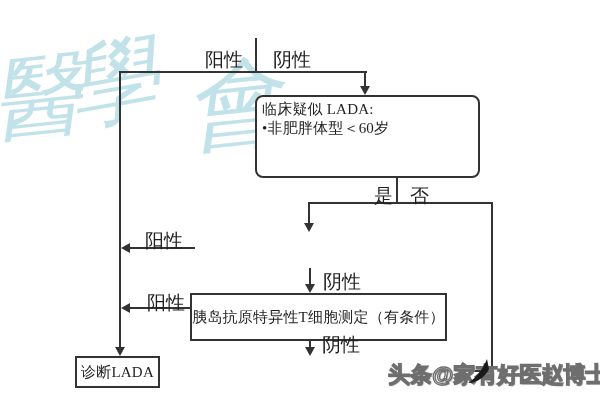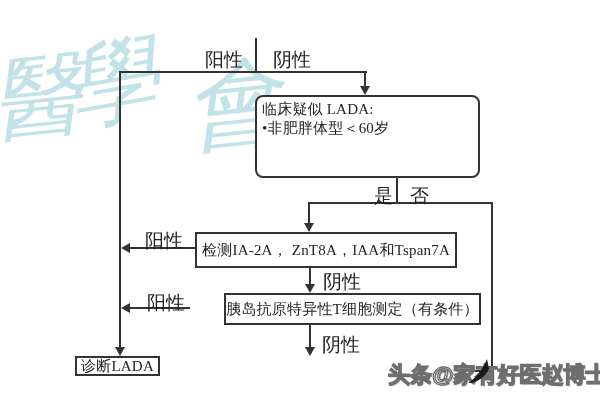--- a/index.html
+++ b/index.html
@@ -69,25 +69,24 @@
   <div class="line" style="left:309px;top:325px;width:2px;height:23px;"></div>
   <div class="ah-down" style="left:305px;top:347px;"></div>
   <div class="ah-down" style="left:115px;top:347px;"></div>
 
 
   <div class="box multiline" style="left:255px;top:95px;width:225px;height:83px;">
     <div>临床疑似 LADA:</div>
     <div>•非肥胖体型＜60岁</div>
   </div>
 
-  <div class="box" style="left:195px;top:232px;width:262px;height:36px;">检测IA-2A， ZnT8A，IAA和Tspan7A</div>
 
-  <div class="box" style="left:190px;top:293px;width:257px;height:32px;margin-left:34px;">胰岛抗原特异性T细胞测定（有条件）</div>
+  <div class="box" style="left:190px;top:293px;width:257px;height:48px;">胰岛抗原特异性T细胞测定（有条件）</div>
 
-  <div class="box" style="left:75px;top:356px;width:85px;height:20px;text-align:center;">诊断LADA</div>
+  <div class="box" style="left:75px;top:356px;width:85px;height:32px;text-align:center;">诊断LADA</div>
 
 
   <span class="lbl" style="left:205px;top:47px;">阳性</span>
   <span class="lbl" style="left:273px;top:47px;">阴性</span>
   <span class="lbl" style="left:374px;top:183px;">是</span>
   <span class="lbl" style="left:410px;top:183px;">否</span>
   <span class="lbl" style="left:145px;top:228px;">阳性</span>
   <span class="lbl" style="left:323px;top:269px;">阴性</span>
   <span class="lbl" style="left:147px;top:290px;">阳性</span>
   <span class="lbl" style="left:322px;top:332px;">阴性</span>

